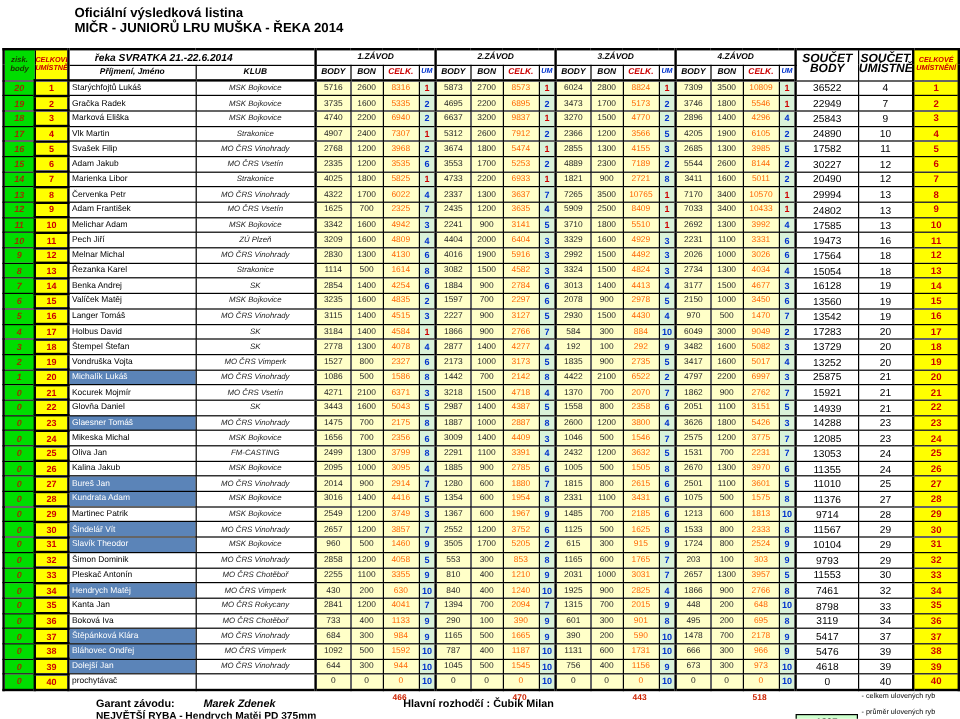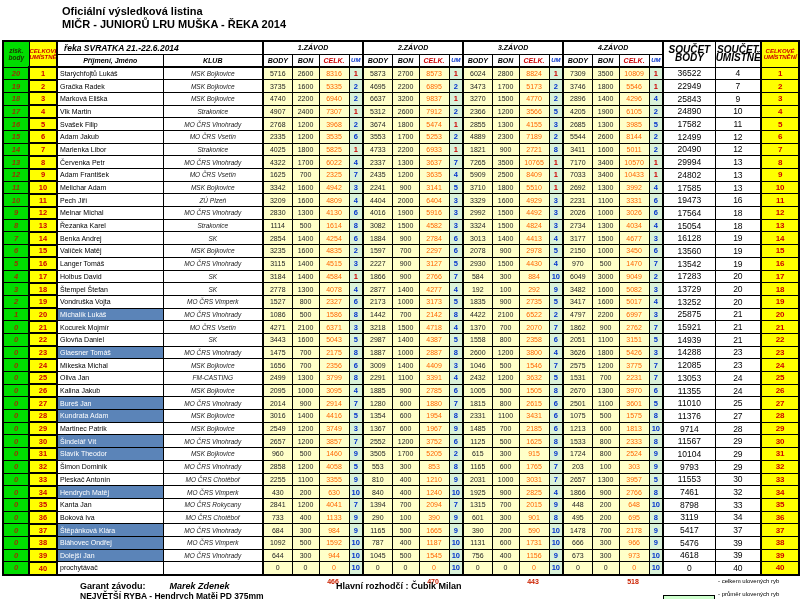--- a/index.html
+++ b/index.html
@@ -11,21 +11,21 @@
         position:absolute;left:2px;top:40px;border:2px solid #000;}
   col.c-points{width:26px}col.c-place{width:28px}col.c-name{width:106px}col.c-club{width:100px}
   col.c-body{width:29px}col.c-bon{width:27px}col.c-celk{width:30px}col.c-um{width:14px}
   col.c-sumbody{width:52px}col.c-sumplace{width:46px}col.c-final{width:38px}
   th,td{border:1px solid #000;padding:0;overflow:hidden;white-space:nowrap;text-align:center;vertical-align:middle;}
   thead tr{height:13px}
   tbody tr{height:12.7px}
   th{font-style:italic;font-weight:bold;font-size:7px;}
   th.points-h{background:#00dd00;font-size:6.5px;line-height:7px;color:#1a3300;}
   th.place-h,th.final-h{background:#ffff00;color:#cc0000;font-size:6px;line-height:6.5px;}
-  th.river{font-size:8.5px;text-align:left;padding-left:6px;}
+  th.river{font-size:8.5px;text-align:left;padding-left:21px;}
   th.name-h,th.club-h{font-size:7px;}
   th.round{font-size:7px;}
   th.sub-celk{color:#cc0000;}
   th.sub-um{color:#0033cc;font-size:6px;}
   th.sum-h{font-size:10px;line-height:8px;font-style:italic;}
   tr.sub th{border-bottom:2px solid #000;}
   .gstart{border-left:2px solid #000 !important;}
   td.points{background:#00dd00;color:#993300;font-weight:bold;font-style:italic;font-size:7.5px;}
   td.place{background:#ffff00;color:#cc0000;font-weight:bold;font-size:7.5px;border:2px solid #000;}
   td.name{font-size:7px;text-align:left;padding-left:2px;}
@@ -276,21 +276,21 @@
         <td class="celk">5253</td>
         <td class="um">2</td>
         <td class="body gstart">4889</td>
         <td class="bon">2300</td>
         <td class="celk">7189</td>
         <td class="um">2</td>
         <td class="body gstart">5544</td>
         <td class="bon">2600</td>
         <td class="celk">8144</td>
         <td class="um">2</td>
-        <td class="sumbody gstart">12499</td>
+        <td class="sumbody gstart">30227</td>
         <td class="sumplace">12</td>
         <td class="final">6</td>
       </tr>
       <tr>
         <td class="points">14</td>
         <td class="place">7</td>
         <td class="name gstart">Marienka Libor</td>
         <td class="club">Strakonice</td>
         <td class="body gstart">4025</td>
         <td class="bon">1800</td>

